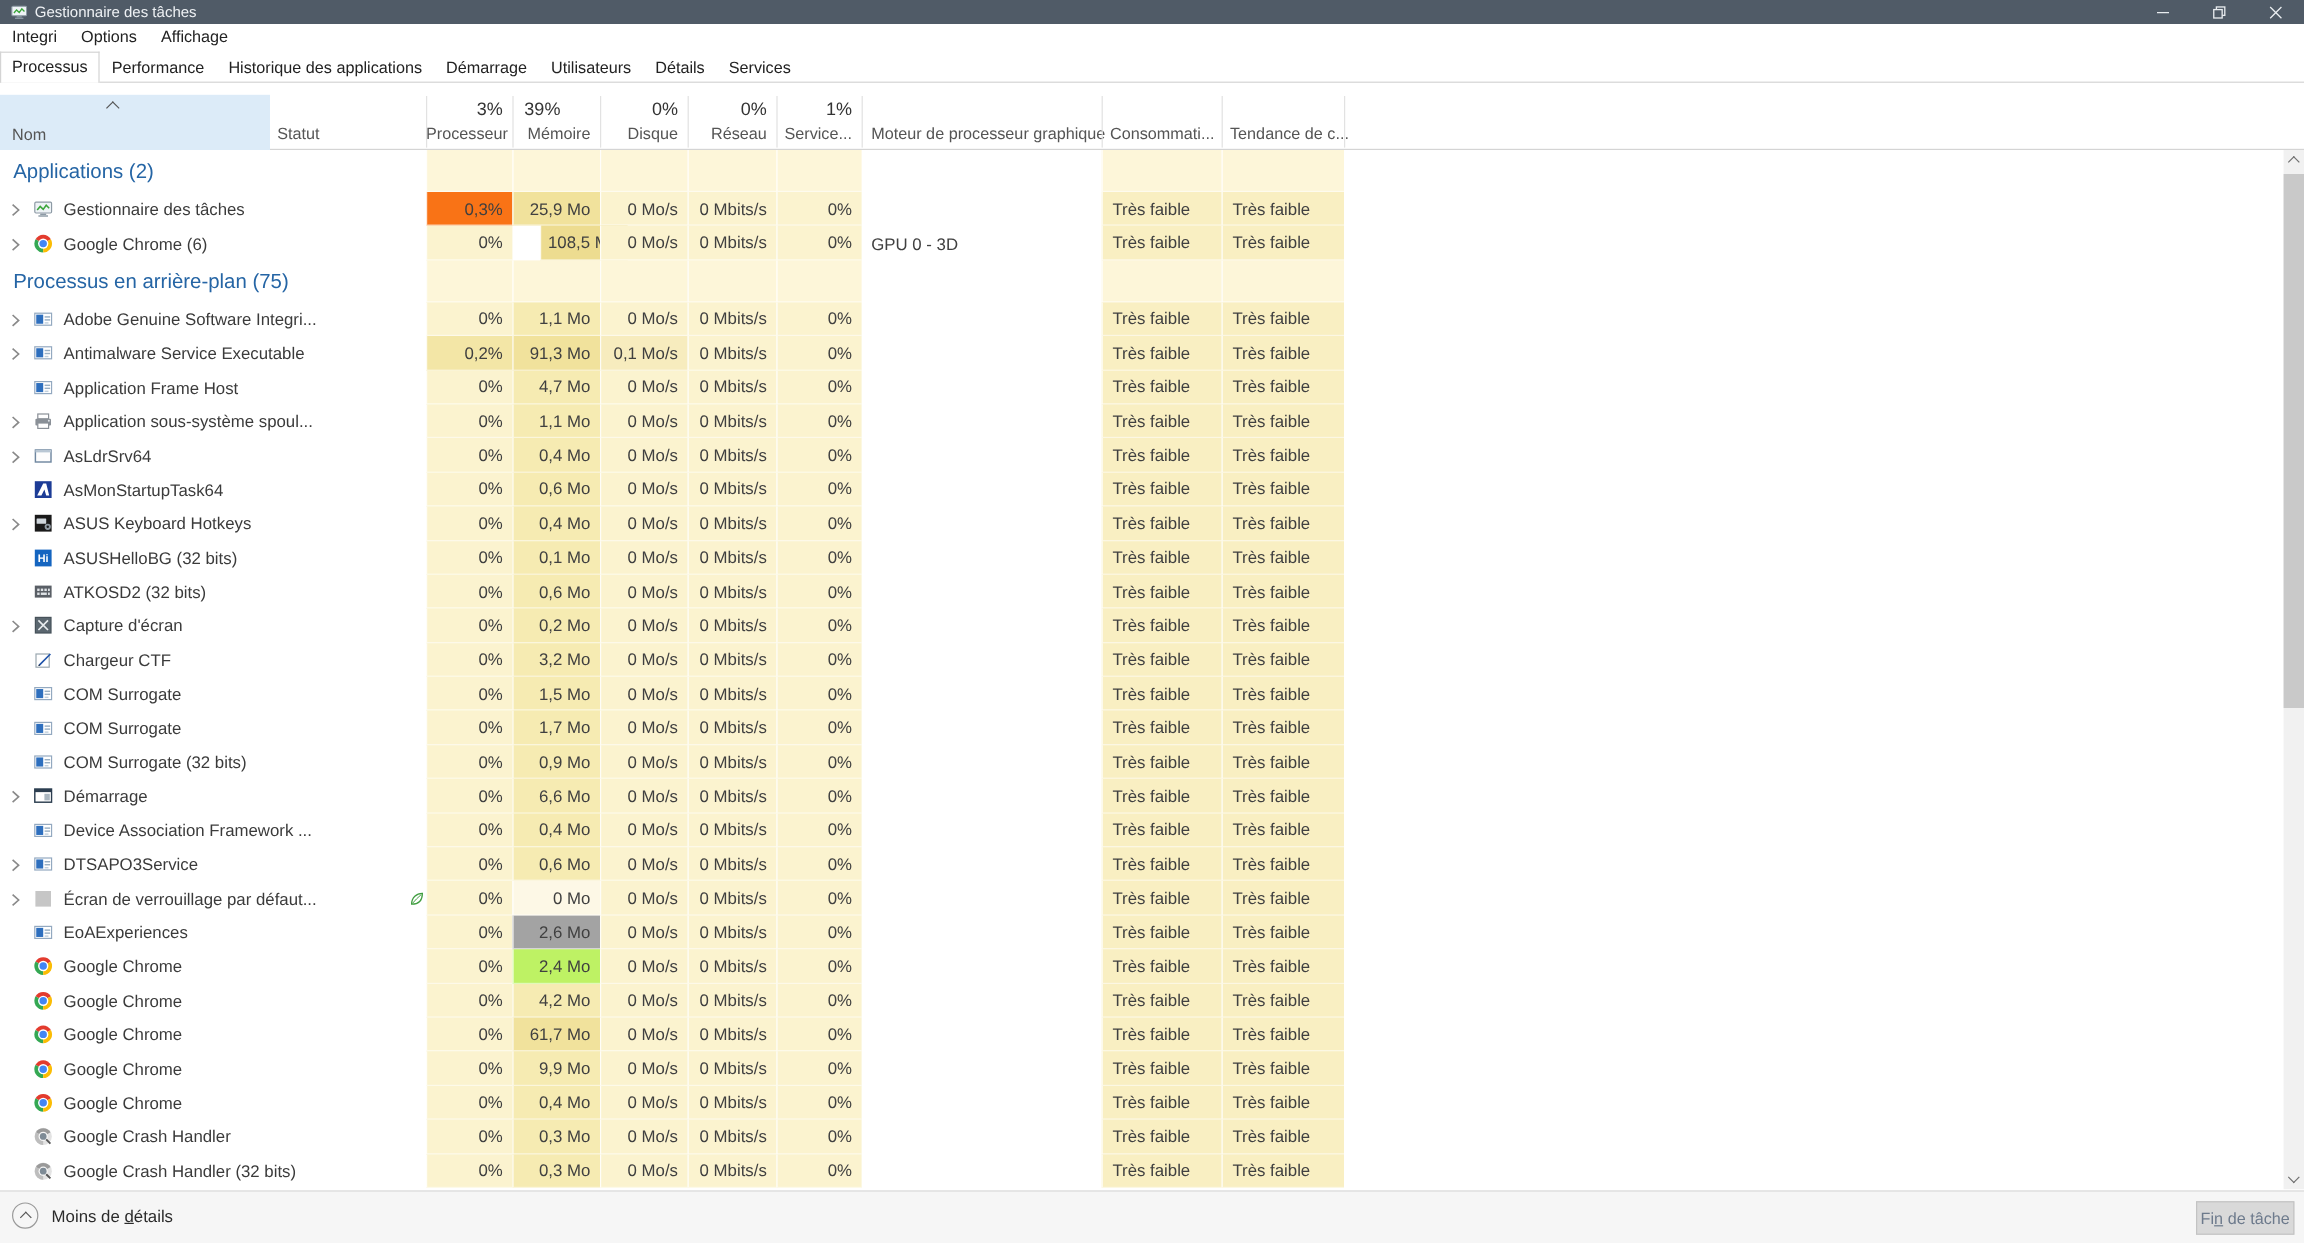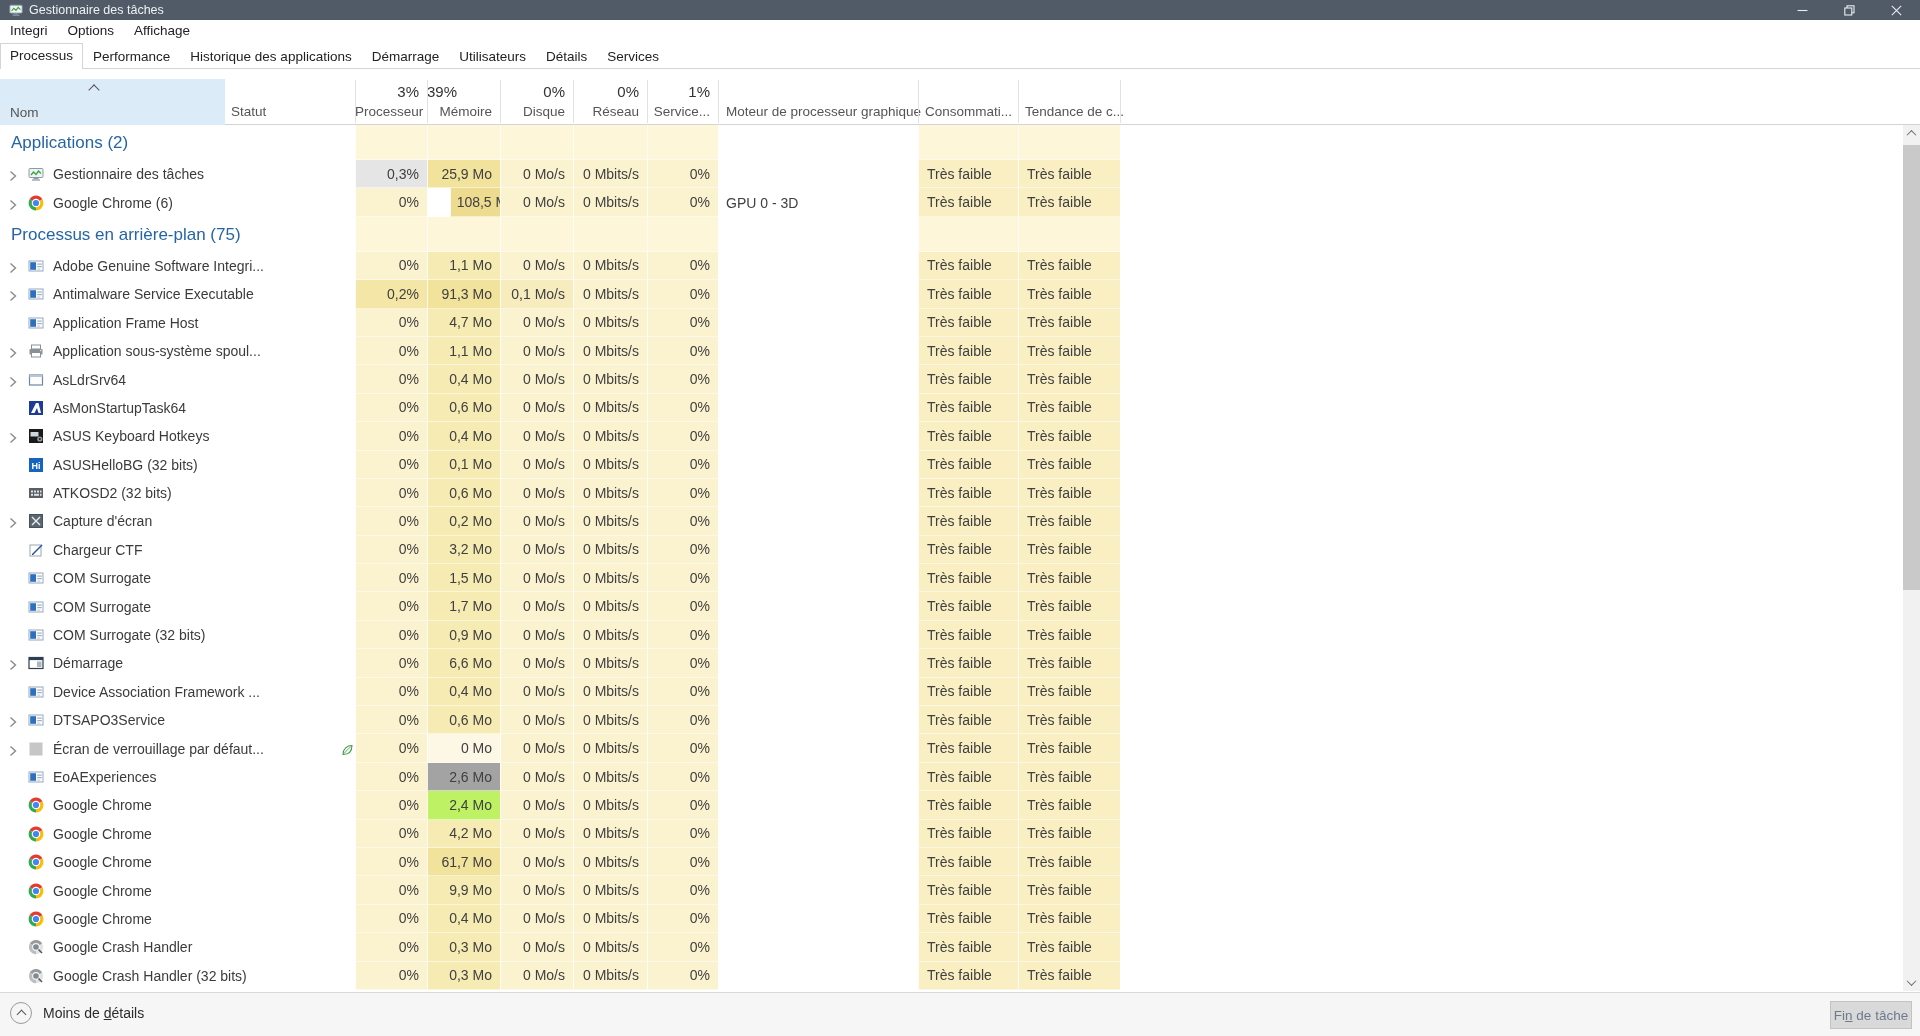--- a/index.html
+++ b/index.html
@@ -229,21 +229,21 @@
   </div>
 
   <div class="colhead">
     <div class="nom-zone">
       <span class="sort-caret"></span>
       <span class="hlabel" style="left:10px">Nom</span>
     </div>
     <span class="hlabel" style="left:231px">Statut</span>
     <span class="hpct" style="right:1500px; left:auto; width:64px; text-align:right; position:absolute; left:355px; width:64px;">3%</span>
     <span class="hlabel" style="left:355px; width:64px; text-align:right">Processeur</span>
-    <span class="hpct" style="left:427px; width:65px; text-align:left">39%</span>
+    <span class="hpct" style="left:402px; width:65px; text-align:right">39%</span>
     <span class="hlabel" style="left:427px; width:65px; text-align:right">Mémoire</span>
     <span class="hpct" style="left:500px; width:65px; text-align:right">0%</span>
     <span class="hlabel" style="left:500px; width:65px; text-align:right">Disque</span>
     <span class="hpct" style="left:573px; width:66px; text-align:right">0%</span>
     <span class="hlabel" style="left:573px; width:66px; text-align:right">Réseau</span>
     <span class="hpct" style="left:647px; width:63px; text-align:right">1%</span>
     <span class="hlabel" style="left:647px; width:63px; text-align:right">Service...</span>
     <span class="hlabel" style="left:726px">Moteur de processeur graphique</span>
     <span class="hlabel" style="left:925px">Consommati...</span>
     <span class="hlabel" style="left:1025px">Tendance de c...</span>
@@ -263,21 +263,21 @@
         <div class="cell c-cpu" style="background: rgb(253, 246, 217);"></div>
         <div class="cell c-mem" style="background: rgb(253, 246, 217);"></div>
         <div class="cell c-disk" style="background: rgb(253, 246, 217);"></div>
         <div class="cell c-net" style="background: rgb(253, 246, 217);"></div>
         <div class="cell c-gpu" style="background: rgb(253, 246, 217);"></div>
         <div class="cell c-pow" style="background: rgb(253, 246, 217);"></div>
         <div class="cell c-trd" style="background: rgb(253, 246, 217);"></div>
         <span class="sec-title">Applications (2)</span>
       </div>
       <div class="prow">
-        <div class="cell c-cpu" style="background: #e5e5e5;">0,3%</div>
+        <div class="cell c-cpu" style="background: #f97316;">0,3%</div>
         <div class="cell c-mem" style="background: rgb(241, 226, 156);">25,9 Mo</div>
         <div class="cell c-disk" style="background: rgb(251, 243, 207);">0 Mo/s</div>
         <div class="cell c-net" style="background: rgb(251, 243, 207);">0 Mbits/s</div>
         <div class="cell c-gpu" style="background: rgb(251, 243, 207);">0%</div>
         <div class="cell c-pow lft" style="background: rgb(249, 239, 194);">Très faible</div>
         <div class="cell c-trd lft" style="background: rgb(249, 239, 194);">Très faible</div>
         <div class="namewrap">
           <span class="chev"><svg width="8" height="12" viewBox="0 0 8 12">
               <use href="#i-chevron-right"></use>
             </svg></span>

